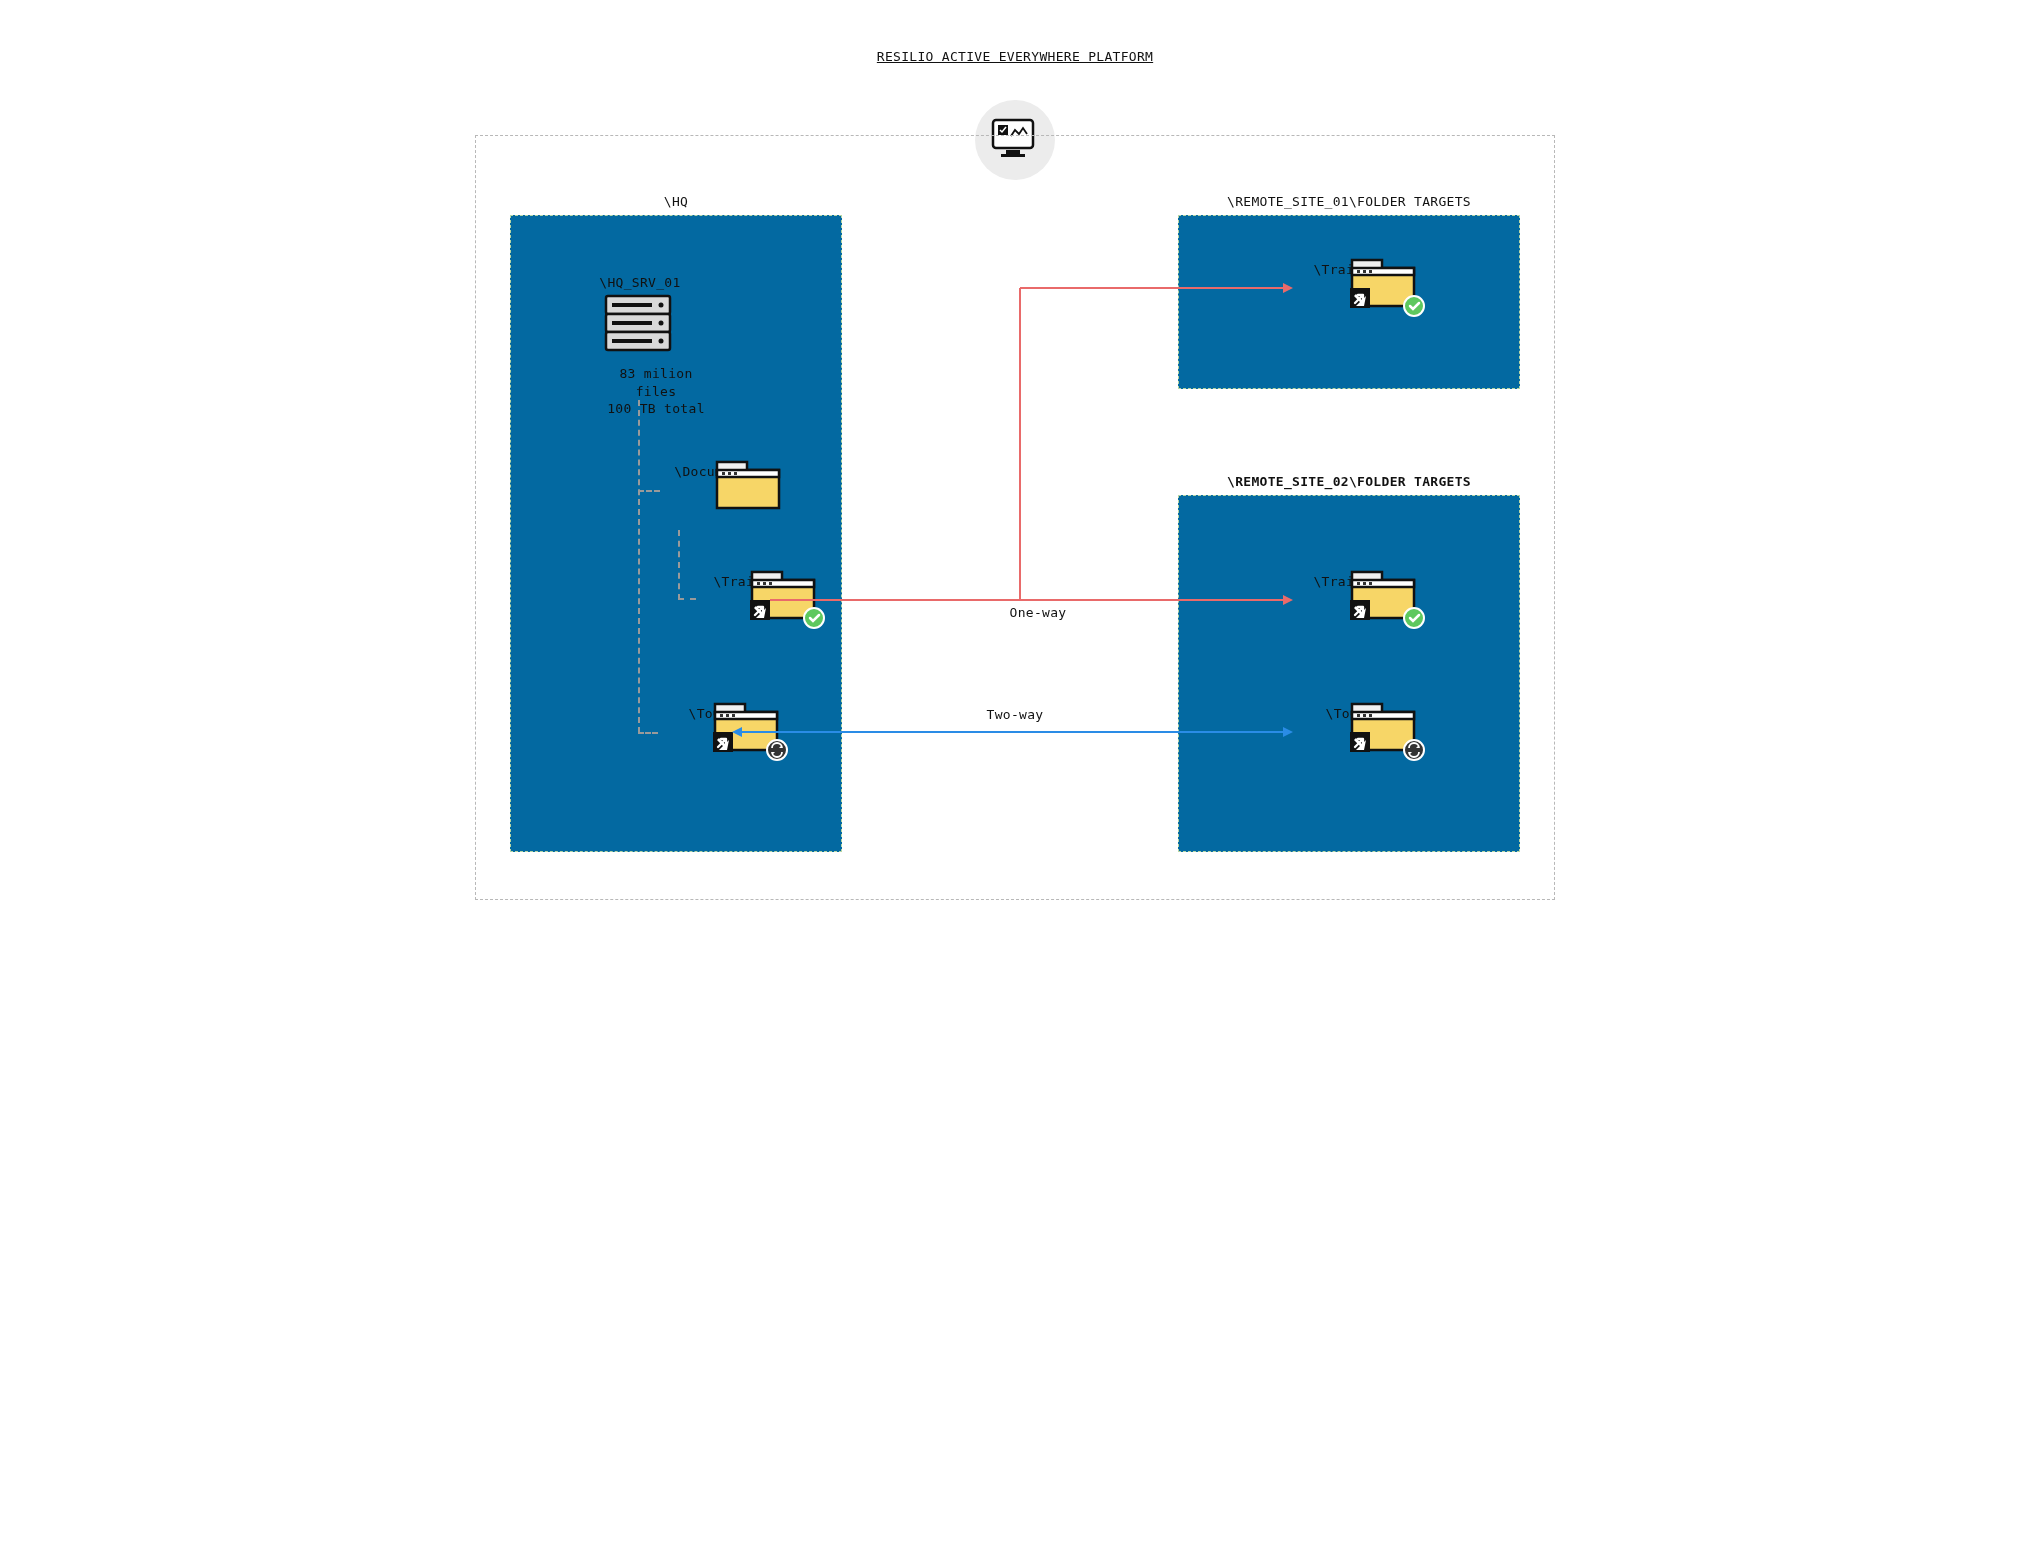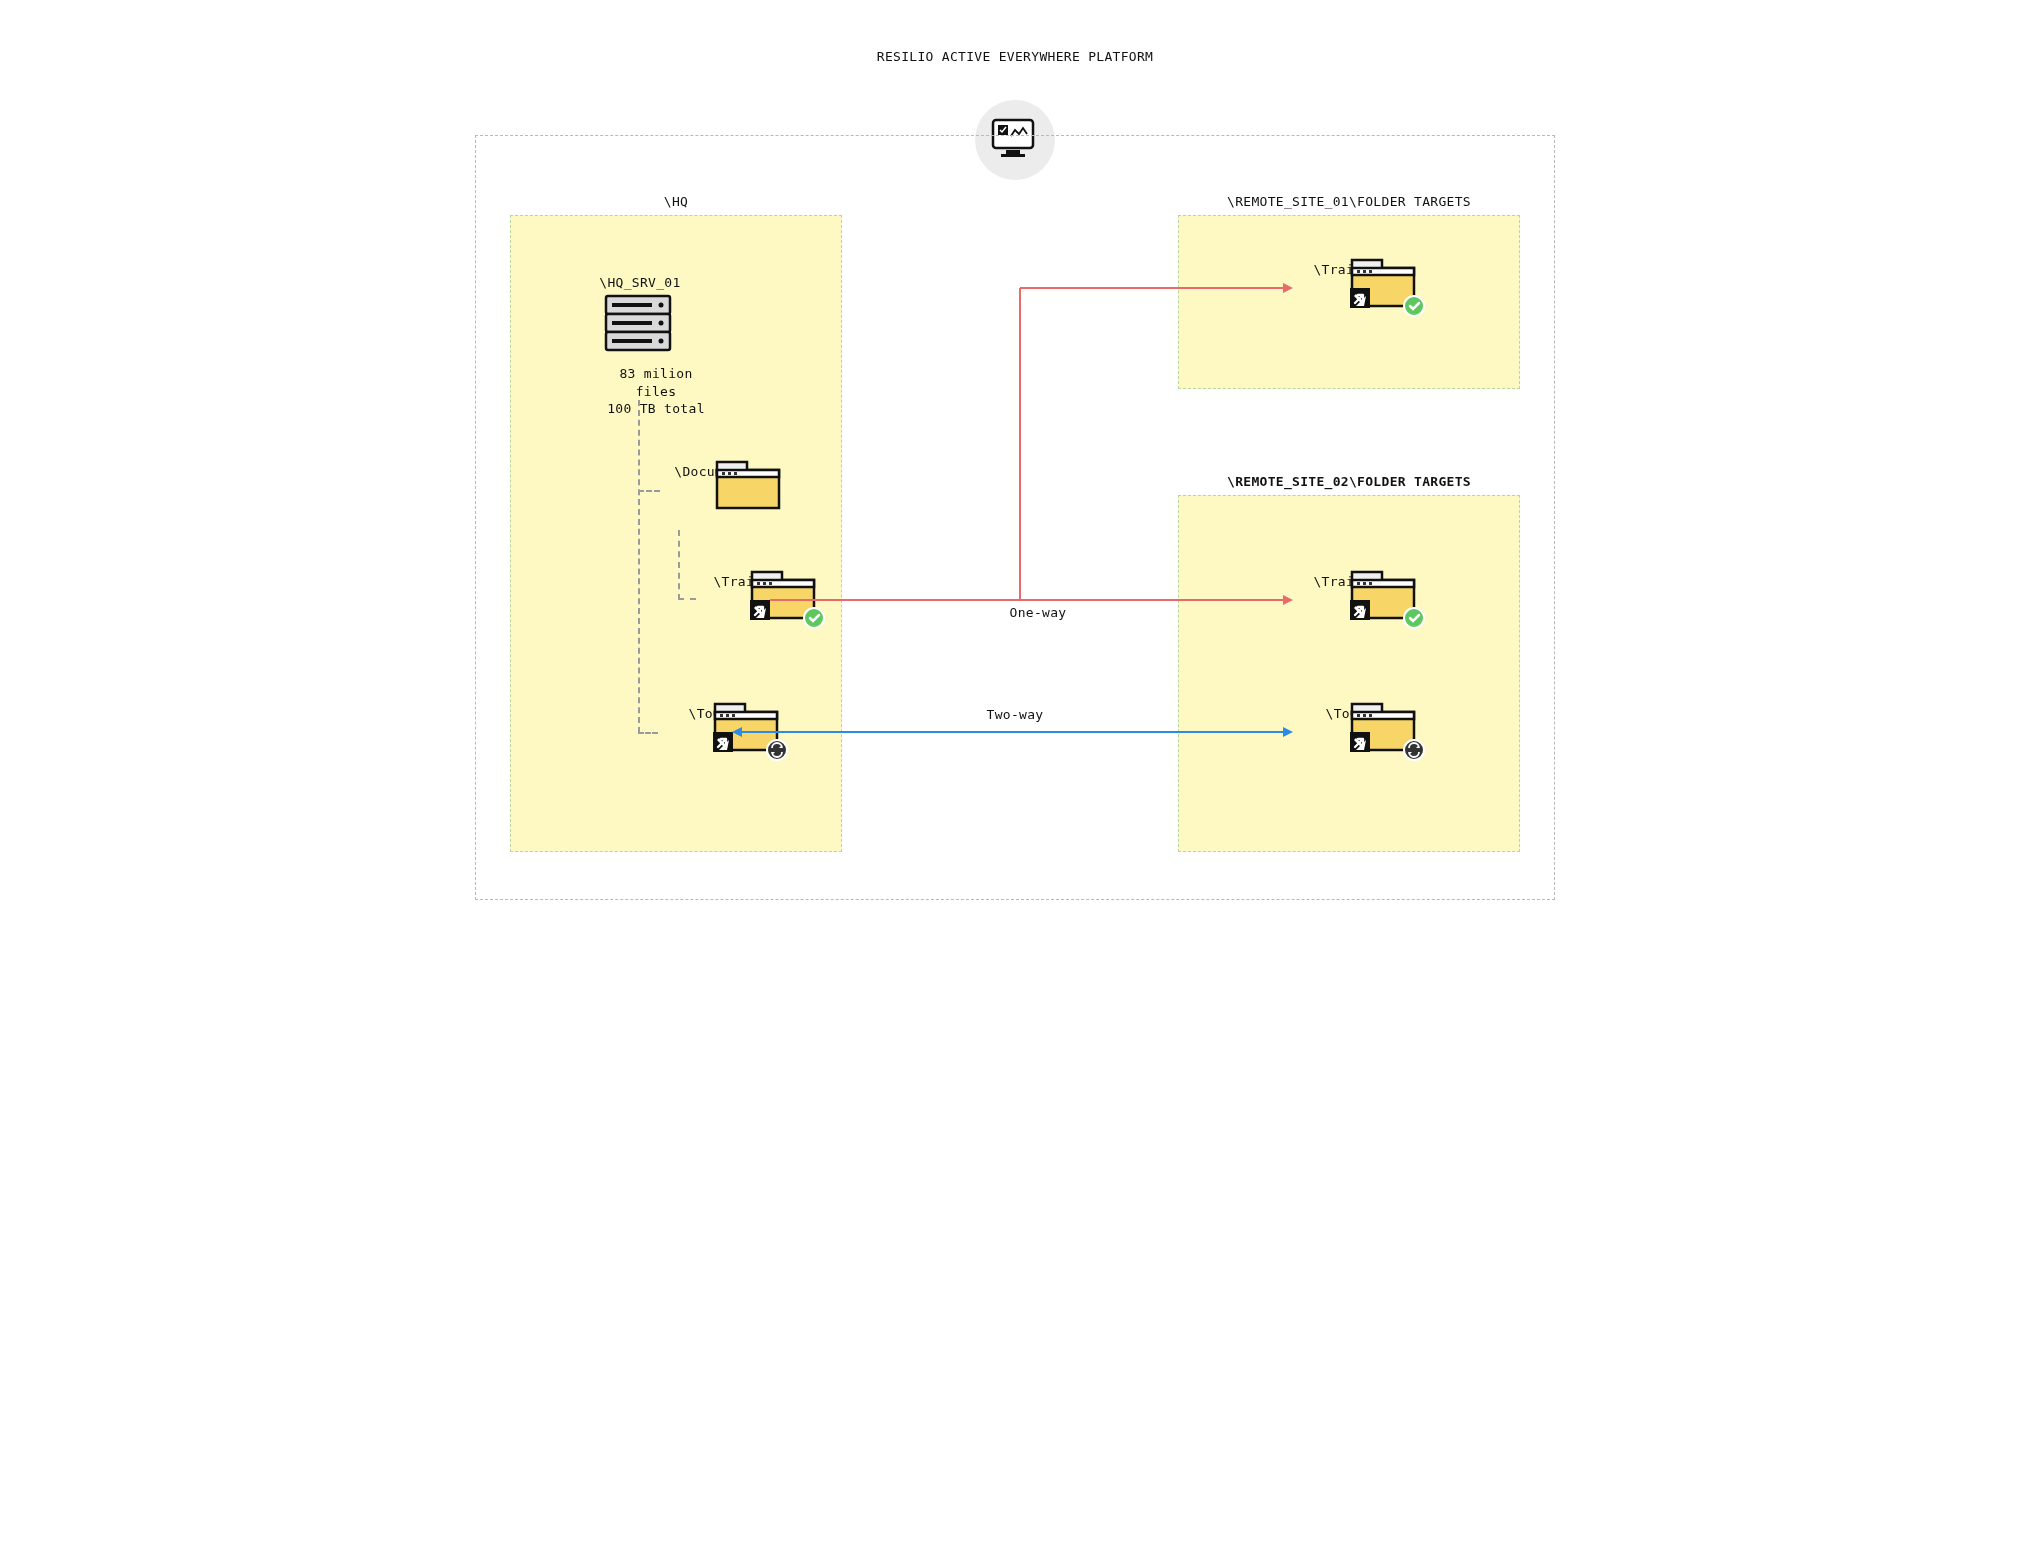--- a/index.html
+++ b/index.html
@@ -18,38 +18,39 @@
     margin: 0 auto;
   }
   .title-block {
     position: absolute;
     top: 48px;
     left: 0; right: 0;
     text-align: center;
     text-transform: uppercase;
     font-variant-caps: small-caps;
     line-height: 1.4;
+    text-decoration: underline;
   }
   .title-line { display:block; }
   .console-icon-circle {
     position:absolute;
     top:100px; left:50%; transform:translateX(-50%);
     width:80px; height:80px; border-radius:50%;
     background:#ececec;
     display:flex; align-items:center; justify-content:center;
   }
   .outer-dash {
     position:absolute;
     top:135px; left:75px; right:75px; bottom:40px;
     border:1px dashed #b8b8b8;
   }
   .zone {
     position:absolute;
     border:1px dashed #b6d6a6;
-    background:#fef9c3;
+    background:#0369a1;
   }
   .zone-label {
     position:absolute;
     top:10px; left:0; right:0;
     text-align:center;
     text-transform:uppercase;
   }
   .hq-zone   { top:215px; left:110px;  width:330px; height:635px; }
   .r1-zone   { top:215px; right:110px; width:340px; height:172px; }
   .r2-zone   { top:495px; right:110px; width:340px; height:355px;font-weight:bold; }

